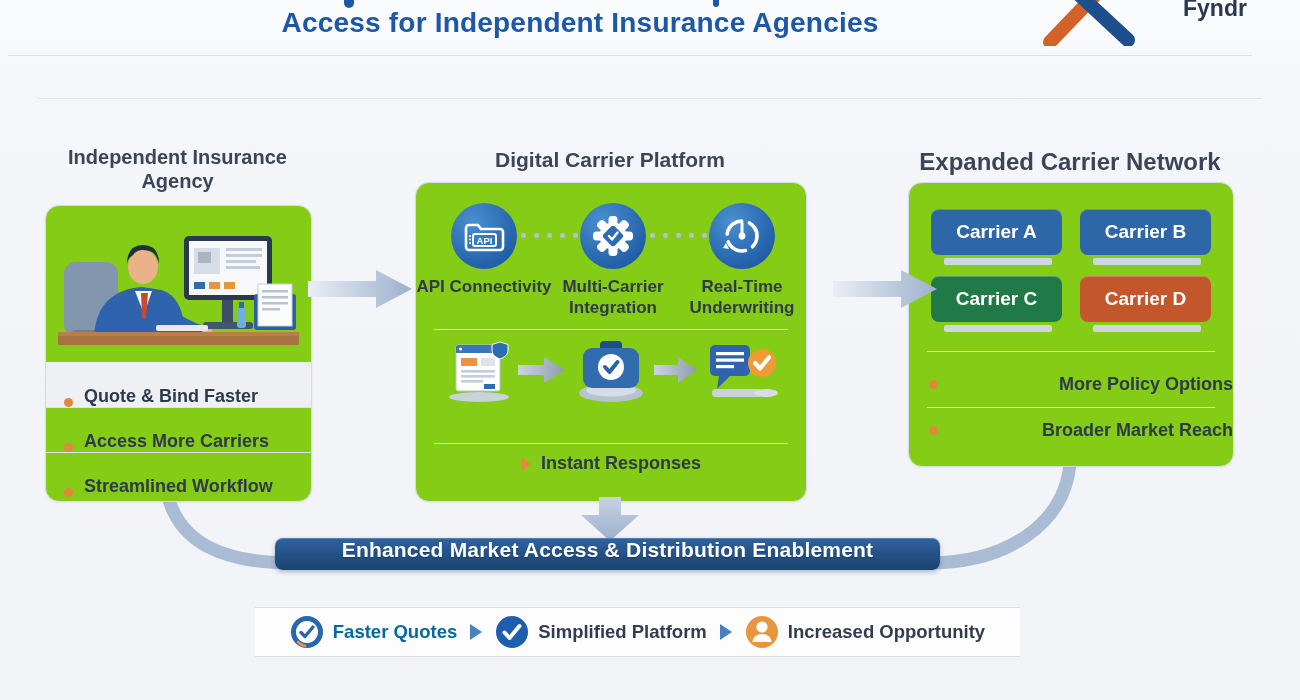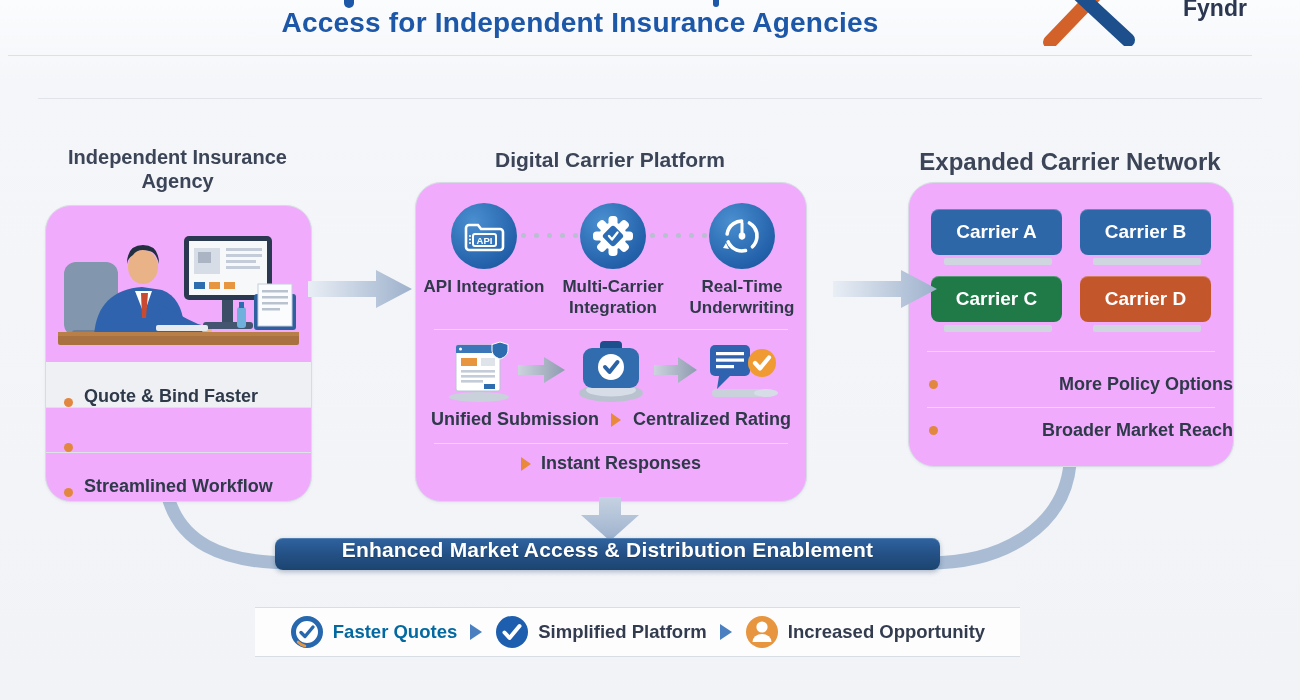--- a/index.html
+++ b/index.html
@@ -22,21 +22,21 @@
   .hr1{position:absolute;left:8px;top:55px;width:1244px;height:1px;background:#dce1e8;}
   .hr2{position:absolute;left:38px;top:98px;width:1224px;height:1px;background:#e0e4ea;}
 
   
   .col-heading{position:absolute;text-align:center;font-weight:700;color:#3b4557;line-height:1.22;}
   .h-agency{left:45px;top:145px;width:265px;font-size:20px;}
   .h-platform{left:415px;top:147px;width:390px;font-size:21px;}
   .h-network{left:908px;top:147px;width:324px;font-size:24px;}
 
   
-  .card{position:absolute;background:#f0abfc;border:1px solid #d7dce4;border-radius:26px;
+  .card{position:absolute;background:#84cc16;border:1px solid #d7dce4;border-radius:14px;
     box-shadow:0 1px 3px rgba(30,50,80,.06);text-decoration:underline;}
   .card-agency{left:45px;top:205px;width:265px;height:295px;overflow:hidden;}
   .card-platform{left:415px;top:182px;width:390px;height:318px;}
   .card-network{left:908px;top:182px;width:324px;height:283px;}
 
   
   .illustration{position:absolute;left:10px;top:6px;width:245px;height:150px;}
   .bullet-list{position:absolute;left:0;top:156px;width:100%;}
   .bullet-row{position:relative;height:45px;display:flex;align-items:flex-end;padding-left:18px;box-sizing:border-box;}
   .bullet-row.shaded{background:#eef0f4;}
@@ -182,20 +182,21 @@
       <rect x="2" y="120" width="241" height="4" fill="#b97f48"></rect>
     </svg>
 
     <div class="bullet-list">
       <div class="bullet-row shaded">
         <span class="dot"></span>
         <span class="bullet-label">Quote &amp; Bind Faster</span>
       </div>
       <div class="bullet-row">
         <span class="dot"></span>
+        <span class="bullet-label">Access More Carriers</span>
       </div>
       <div class="bullet-row">
         <span class="dot"></span>
         <span class="bullet-label">Streamlined Workflow</span>
       </div>
     </div>
   </div>
 
   <div class="card card-platform">
 
@@ -237,21 +238,21 @@
         <span></span>
     </div>
     <div class="dots dg-2">
       <span></span>
         <span></span>
         <span></span>
         <span></span>
         <span></span>
     </div>
 
-    <div class="feat-label fl-1">API Integration</div>
+    <div class="feat-label fl-1">API Connectivity</div>
     <div class="feat-label fl-2">Multi-Carrier Integration</div>
     <div class="feat-label fl-3">Real-Time Underwriting</div>
 
     <div class="card-div pd-1"></div>
 
     <div class="flow-ic fi-doc">
       <svg width="70" height="62" viewBox="0 0 70 62">
         <ellipse cx="35" cy="56" rx="30" ry="5" fill="#c9d1db"></ellipse>
         <rect x="12" y="4" width="44" height="46" rx="2" fill="#ffffff" stroke="#b9c4d2"></rect>
         <path d="M12,6 a2,2 0 0 1 2,-2 h40 a2,2 0 0 1 2,2 v6 h-44 Z" fill="#3a76b8"></path>
@@ -304,25 +305,20 @@
         <rect x="8" y="6" width="40" height="31" rx="5" fill="#2f63b0"></rect>
         <rect x="14" y="13" width="28" height="3.2" fill="#ffffff"></rect>
         <rect x="14" y="19.5" width="28" height="3.2" fill="#ffffff"></rect>
         <rect x="14" y="26" width="18" height="3.2" fill="#ffffff"></rect>
         <polygon points="17,37 28,37 15,50" fill="#2f63b0"></polygon>
         <circle cx="60" cy="24" r="14" fill="#f09a33"></circle>
         <path d="M53,24 l5,5.5 l9,-11" fill="none" stroke="#ffffff" stroke-width="4.2" stroke-linecap="round" stroke-linejoin="round"></path>
       </svg>
     </div>
 
-    <div class="flow-line">
-      <span class="flow-label">Unified Submission</span>
-      <span class="tri-orange"></span>
-      <span class="flow-label">Centralized Rating</span>
-    </div>
 
     <div class="card-div pd-2"></div>
 
     <div class="instant-line">
       <span class="tri-orange"></span>
       <span class="flow-label">Instant Responses</span>
     </div>
   </div>
 
   <div class="card card-network">

